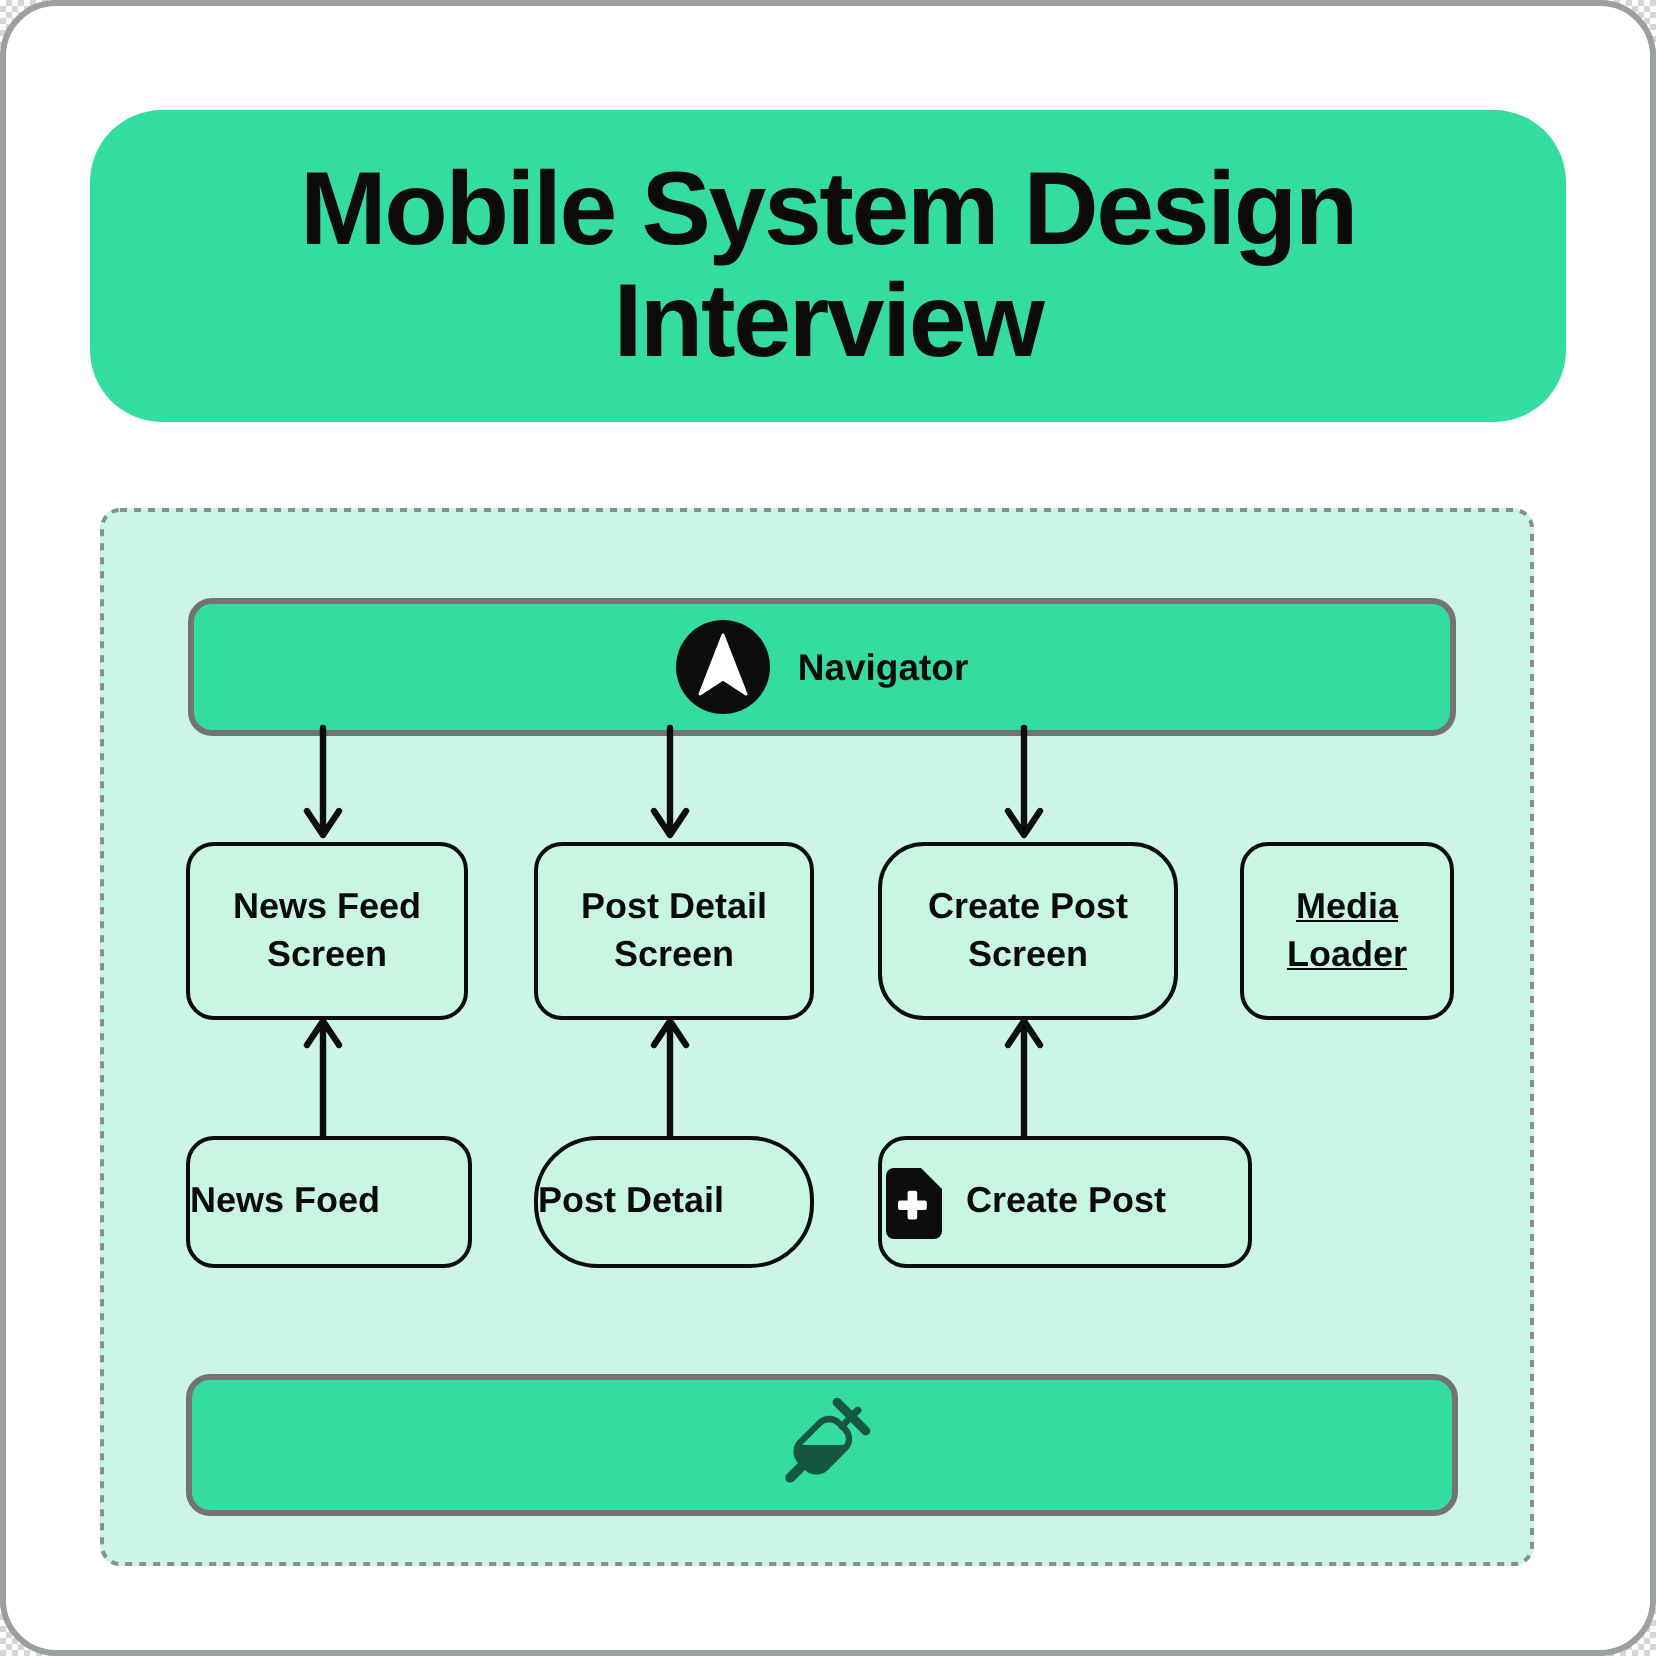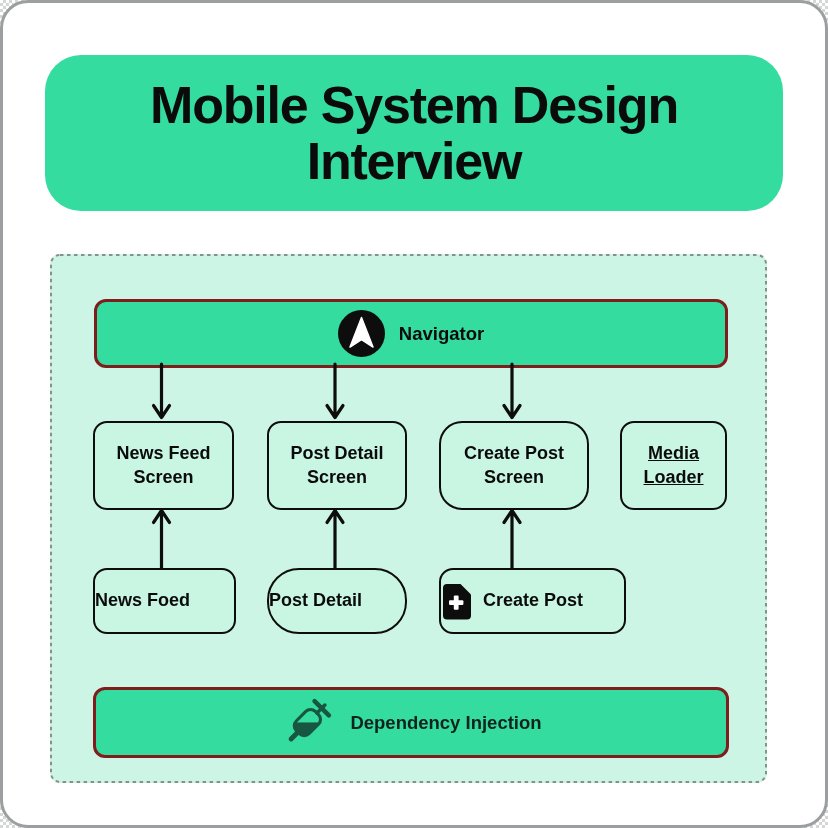--- a/index.html
+++ b/index.html
@@ -26,21 +26,21 @@
     position:absolute;left:50px;top:254px;width:717px;height:529px;
     background:var(--panel);border-radius:10px;
   }
   .panel-border{position:absolute;left:50px;top:254px;pointer-events:none;}
   .node{
     position:absolute;background:var(--node);border:2.5px solid #0d0d0d;border-radius:14px;
     display:flex;align-items:center;justify-content:flex-start;text-align:center;
     font-weight:bold;font-size:18px;color:#0b0b0b;line-height:1.32;
   }
   .bar{
-    position:absolute;background:var(--green);border:3px solid #7f1d1d;border-radius:12px;
+    position:absolute;background:var(--green);border:3px solid #737373;border-radius:12px;
     display:flex;align-items:center;justify-content:center;gap:14px;
     font-weight:bold;font-size:18.5px;color:#0b0b0b;
   }
   #nav-bar{left:94px;top:299px;width:628px;height:63px;}
   #di-bar{left:93px;top:687px;width:630px;height:65px;color:#0e231b;gap:16px;}
   #screen-news{left:93px;top:421px;width:137px;height:85px;}
   #screen-post{left:267px;top:421px;width:136px;height:85px;}
   #screen-create{left:439px;top:421px;width:146px;height:85px;border-radius:23px;}
   #media-loader{left:620px;top:421px;width:103px;height:85px;text-decoration:underline;}
   #src-news{left:93px;top:568px;width:139px;height:62px;}
@@ -108,21 +108,20 @@
     </defs>
     <g transform="rotate(45 24 24)" stroke="#175741" fill="none" stroke-linecap="round">
       <line x1="24" y1="1.5" x2="24" y2="5.5" stroke-width="3.2"></line>
       <line x1="15" y1="5.5" x2="33" y2="5.5" stroke-width="4"></line>
       <line x1="24" y1="5.5" x2="24" y2="11.5" stroke-width="3"></line>
       <rect x="16" y="11.5" width="16" height="24" rx="6" stroke-width="2.8"></rect>
       <line x1="24" y1="35.5" x2="24" y2="44" stroke-width="4.4"></line>
     </g>
     <rect x="0" y="23.5" width="48" height="24.5" fill="#175741" clip-path="url(#sybarrel)"></rect>
   </svg>
-  <span>Dependency Injection</span>
 </div>
 
 <svg class="arrows" width="828" height="828" viewBox="0 0 828 828">
   <g stroke="#0d0d0d" stroke-width="3.2" fill="none" stroke-linecap="round" stroke-linejoin="round">
     <path d="M161.5 364 V 417 M153.5 405.5 L161.5 417.5 L169.5 405.5"></path>
     <path d="M335 364 V 417 M327 405.5 L335 417.5 L343 405.5"></path>
     <path d="M512 364 V 417 M504 405.5 L512 417.5 L520 405.5"></path>
     <path d="M161.5 568 V 511 M153.5 522.5 L161.5 510.5 L169.5 522.5"></path>
     <path d="M335 568 V 511 M327 522.5 L335 510.5 L343 522.5"></path>
     <path d="M512 568 V 511 M504 522.5 L512 510.5 L520 522.5"></path>

